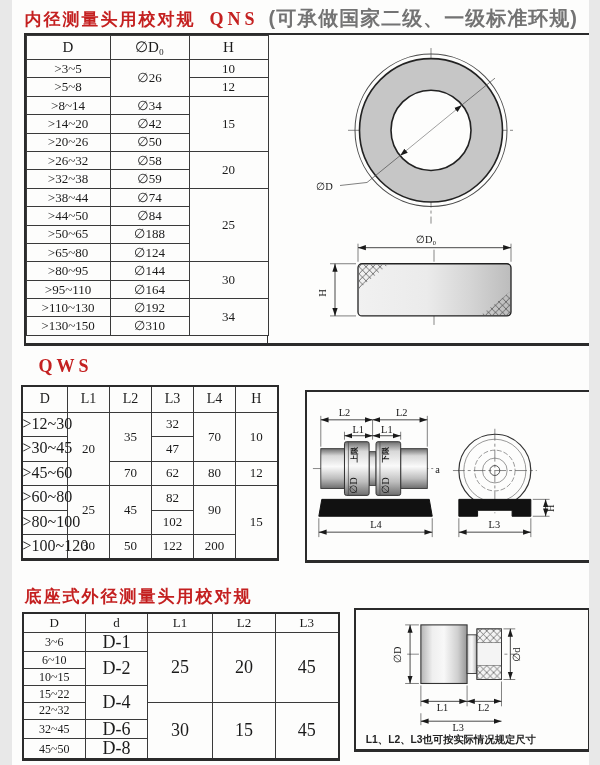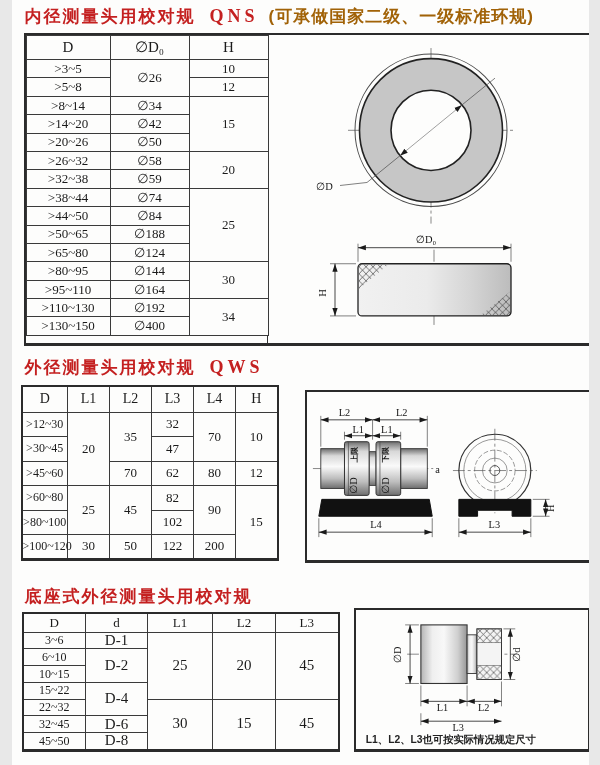--- a/index.html
+++ b/index.html
@@ -6,21 +6,21 @@
   * { margin:0; padding:0; box-sizing:border-box; }
   body { background:#e8e8e8; font-family:"Liberation Sans","DejaVu Sans",sans-serif; }
   .page { position:relative; width:577px; height:765px; background:#fdfdfc; overflow:hidden; margin:0 auto;padding-left:36px; }
 
   
   .sec-title { position:absolute; left:13px; display:flex; align-items:baseline; white-space:nowrap; }
   .sec-title .cn { color:var(--accent); font-weight:bold; font-size:17px; letter-spacing:2px;
                    font-family:"Liberation Sans","DejaVu Sans",sans-serif; }
   .sec-title .model { color:var(--accent); font-weight:bold; font-size:18px; letter-spacing:4px;
                    margin-left:14px; font-family:"Liberation Serif","DejaVu Serif",serif; }
-  .sec-title .sub { color:#a16207; font-weight:bold; font-size:17px; letter-spacing:1px; margin-left:10px; }
+  .sec-title .sub { color:#737373; font-weight:bold; font-size:20px; letter-spacing:1px; margin-left:10px; }
 
   
   table.tbl { border-collapse:collapse; table-layout:fixed; background:#fdfdfc;
               font-family:"Liberation Serif","DejaVu Serif",serif; color:var(--ink); }
   table.tbl th, table.tbl td { border:1px solid #3a3a3a; text-align:center; vertical-align:middle;
               font-weight:normal; padding:0; line-height:1.05; }
 
   
   .panel1 { position:absolute; left:12px; top:33px; width:568px; height:313px;
             border:2px solid var(--line); border-bottom-width:3px; display:flex; }
@@ -29,32 +29,32 @@
   .tbl1 th { height:24px; font-size:15px; }
   .tbl1 td { height:18.4px; font-size:13px; }
   .tbl1 th:nth-child(1){ width:84px; } .tbl1 th:nth-child(2){ width:79px; } .tbl1 th:nth-child(3){ width:79px; }
   .draw1 { flex:1; height:100%; display:block; }
 
   
   .tbl2 { position:absolute; left:9px; top:385px; width:256px;
           border:2px solid var(--line); border-bottom-width:3px; }
   .tbl2 th { height:26px; font-size:14px; }
   .tbl2 td { height:24.5px; font-size:13px; }
-  .tbl2 td:first-child { font-size:12px; }
+  .tbl2 td:first-child { font-size:16px; }
   .tbl2 th:nth-child(1){width:46px;} .tbl2 th:nth-child(2){width:42px;} .tbl2 th:nth-child(3){width:42px;}
   .tbl2 th:nth-child(4){width:42px;} .tbl2 th:nth-child(5){width:42px;} .tbl2 th:nth-child(6){width:42px;}
   .box2 { position:absolute; left:293px; top:390px; width:287px; height:173px;
           border:2px solid var(--line); border-bottom-width:3px; }
   .box2 svg { width:100%; height:100%; display:block; }
 
   
   .tbl3 { position:absolute; left:10px; top:612px; width:316px;
           border:2px solid var(--line); border-bottom-width:3px; }
   .tbl3 th { height:19px; font-size:13px; }
-  .tbl3 td { height:16.8px; font-size:15px; }
+  .tbl3 td { height:16.8px; font-size:18px; }
   .tbl3 td:first-child { font-size:12px; }
   .tbl3 th:nth-child(1){width:63px;} .tbl3 th:nth-child(2){width:62px;} .tbl3 th:nth-child(3){width:65px;}
   .tbl3 th:nth-child(4){width:63px;} .tbl3 th:nth-child(5){width:63px;}
   .box3 { position:absolute; left:342px; top:608px; width:236px; height:144px;
           border:2px solid var(--line); border-bottom-width:3px; }
   .box3 svg { width:100%; height:100%; display:block; }
 
   
   .cl { stroke:#6a6a6a; stroke-width:0.8; stroke-dasharray:12 3 3 3; fill:none; }
   .dl { stroke:#1a1a1a; stroke-width:0.8; fill:none; marker-start:url(#ah); marker-end:url(#ah); }
@@ -173,21 +173,21 @@
               <td>&gt;95~110</td>
               <td>∅164</td>
             </tr>
             <tr>
               <td>&gt;110~130</td>
               <td>∅192</td>
               <td rowspan="2">34</td>
             </tr>
             <tr>
               <td>&gt;130~150</td>
-              <td>∅400</td>
+              <td>∅310</td>
             </tr>
           </tbody>
         </table>
     </div>
     <svg class="draw1" viewBox="0 0 322 307" preserveAspectRatio="none">
 
       <g>
         <line class="cl" x1="80" y1="95" x2="246" y2="95"></line>
         <line class="cl" x1="163" y1="13" x2="163" y2="188"></line>
         <circle cx="163" cy="95" r="76" fill="none" stroke="#4a4a4a" stroke-width="1"></circle>
@@ -212,21 +212,20 @@
         <text class="dim" x="158" y="207" text-anchor="middle">∅D₀</text>
         <line class="xl" x1="88" y1="228" x2="62" y2="228"></line>
         <line class="xl" x1="88" y1="280" x2="62" y2="280"></line>
         <line class="dl" x1="67" y1="228" x2="67" y2="280"></line>
         <text class="dim" x="58" y="257" text-anchor="middle" transform="rotate(-90 58 257)">H</text>
       </g>
     </svg>
   </div>
 
   <div class="sec-title" style="top:356px;">
-    <span class="cn">外径测量头用校对规</span>
     <span class="model">QWS</span>
   </div>
 
   <table class="tbl tbl2">
       <thead>
         <tr>
           <th>D</th>
           <th>L1</th>
           <th>L2</th>
           <th>L3</th>

